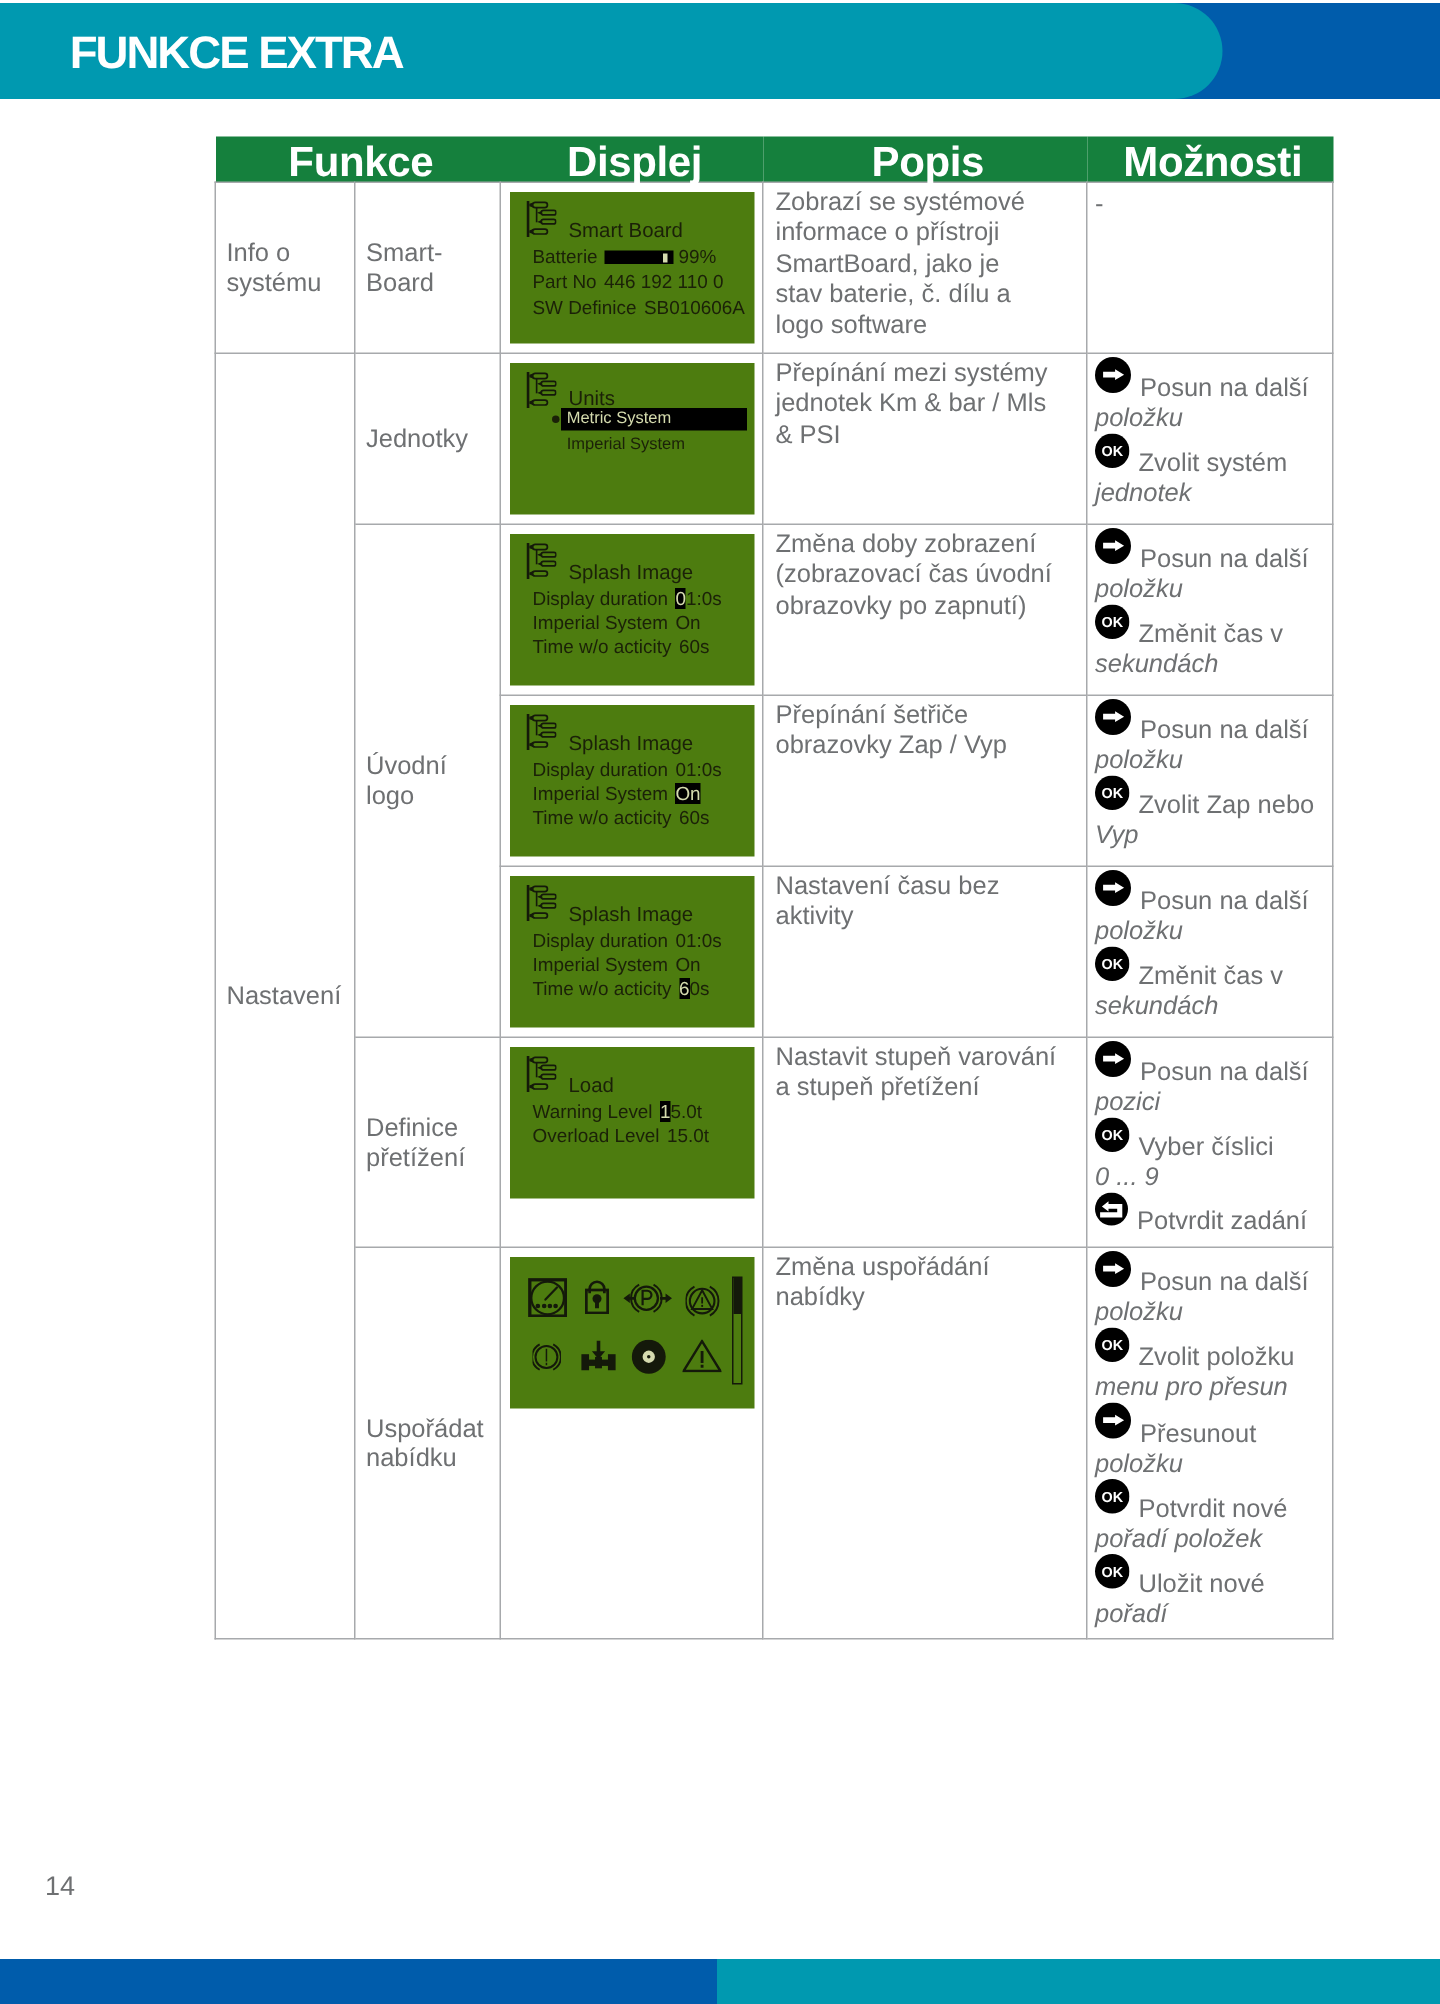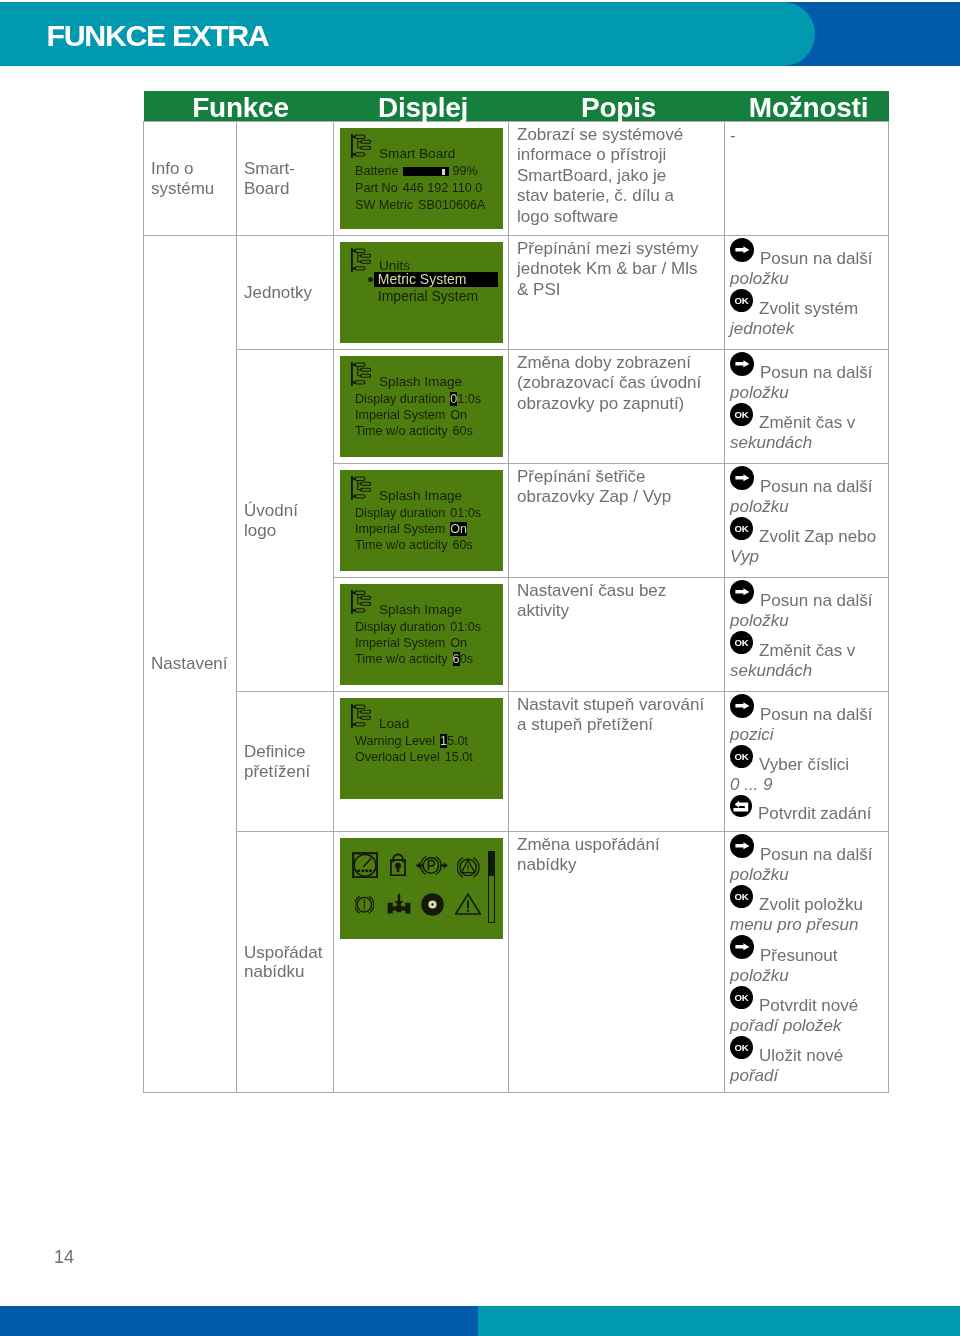--- a/index.html
+++ b/index.html
@@ -12,21 +12,21 @@
   .hdr-band{position:absolute;left:0;top:2px;width:960px;height:64px;background:#005cab;}
   .hdr-teal{position:absolute;left:0px;top:2px;width:815px;height:64px;background:#0099b0;
             border-top-right-radius:33px;border-bottom-right-radius:33px;}
   .hdr-title{position:absolute;left:46.5px;top:2px;height:64px;line-height:66.5px;
              font-size:30.4px;font-weight:bold;color:#ffffff;letter-spacing:-1.35px;
              transform:scaleX(1.0);transform-origin:left center;}
 
   
   .ft-blue{position:absolute;left:0;top:1306px;width:478px;height:30px;background:#005cab;}
   .ft-teal{position:absolute;left:478px;top:1306px;width:482px;height:30px;background:#0099b0;}
-  .pageno{position:absolute;left:30px;top:1247px;font-size:18px;color:#6e7072;margin-left:24px;}
+  .pageno{position:absolute;left:30px;top:1247px;font-size:18px;color:#6e7072;}
 
   
   table.tbl{position:absolute;left:143px;top:91px;width:745px;
        border-collapse:collapse;table-layout:fixed;}
   table.tbl th{background:#15803d;color:#ffffff;font-size:28px;font-weight:bold;
        text-align:center;padding:7px 0 4px 4px;border:0;height:19px;line-height:19px;
        letter-spacing:-0.25px;}
   table.tbl td{border:1px solid #a7a9ac;color:#6e7072;font-size:17px;line-height:19.5px;
        padding:0 8px 0 7px;vertical-align:middle;}
   table.tbl td.feat,table.tbl td.sub{white-space:pre-line;}
@@ -42,21 +42,21 @@
   .lcd.list .ttl{height:15px;}
   .lcd.sb .row{line-height:17.2px;}
   .lcd.list{padding-top:14px;}
   .lcd.list .tree{top:-7.6px;}
   .lcd .ttl .tx{position:absolute;left:24px;top:3px;font-size:13.6px;line-height:14px;}
   .lcd .tree{position:absolute;left:-3.8px;top:-9.6px;}
   .row{display:flex;font-size:12.6px;line-height:16.2px;
        white-space:nowrap;padding-right:1px;}
   .row .v{text-align:right;padding-left:5px;}
   .hl{background:#000000;color:#d5dbae;}
-  .li{font-size:14px;line-height:16.8px;position:relative;white-space:nowrap;
+  .li{font-size:11px;line-height:16.8px;position:relative;white-space:nowrap;
        padding-left:22.8px;height:16.8px;}
   .li .hlbar{height:14.4px;}
   .li .hlbar{position:absolute;left:19.4px;right:-3.6px;top:1.2px;background:#000000;}
   .li .lbl{position:relative;}
   .li.sel .lbl{color:#d5dbae;}
   .li .bul{position:absolute;left:13.2px;top:5.5px;width:5px;height:5px;border-radius:50%;
        background:#1b2108;}
   .bat{display:inline-block;width:45.5px;height:9.5px;background:#000;position:relative;
        vertical-align:-1px;}
   .bat .seg{position:absolute;right:4px;top:2px;width:3px;height:6px;background:#d5dbae;}
@@ -122,21 +122,21 @@
               </div>
               <div class="row">
                 <span class="l">Batterie</span>
                 <span class="v"><span class="bat"><span class="seg"></span></span>&nbsp;99%</span>
               </div>
               <div class="row">
                 <span class="l">Part No</span>
                 <span class="v">446 192 110 0</span>
               </div>
               <div class="row">
-                <span class="l">SW Metric</span>
+                <span class="l">SW Definice</span>
                 <span class="v">SB010606A</span>
               </div>
             </div>
           </td>
           <td class="desc">
             <div>Zobrazí se systémové</div>
             <div>informace o přístroji</div>
             <div>SmartBoard, jako je</div>
             <div>stav baterie, č. dílu a</div>
             <div>logo software</div>

